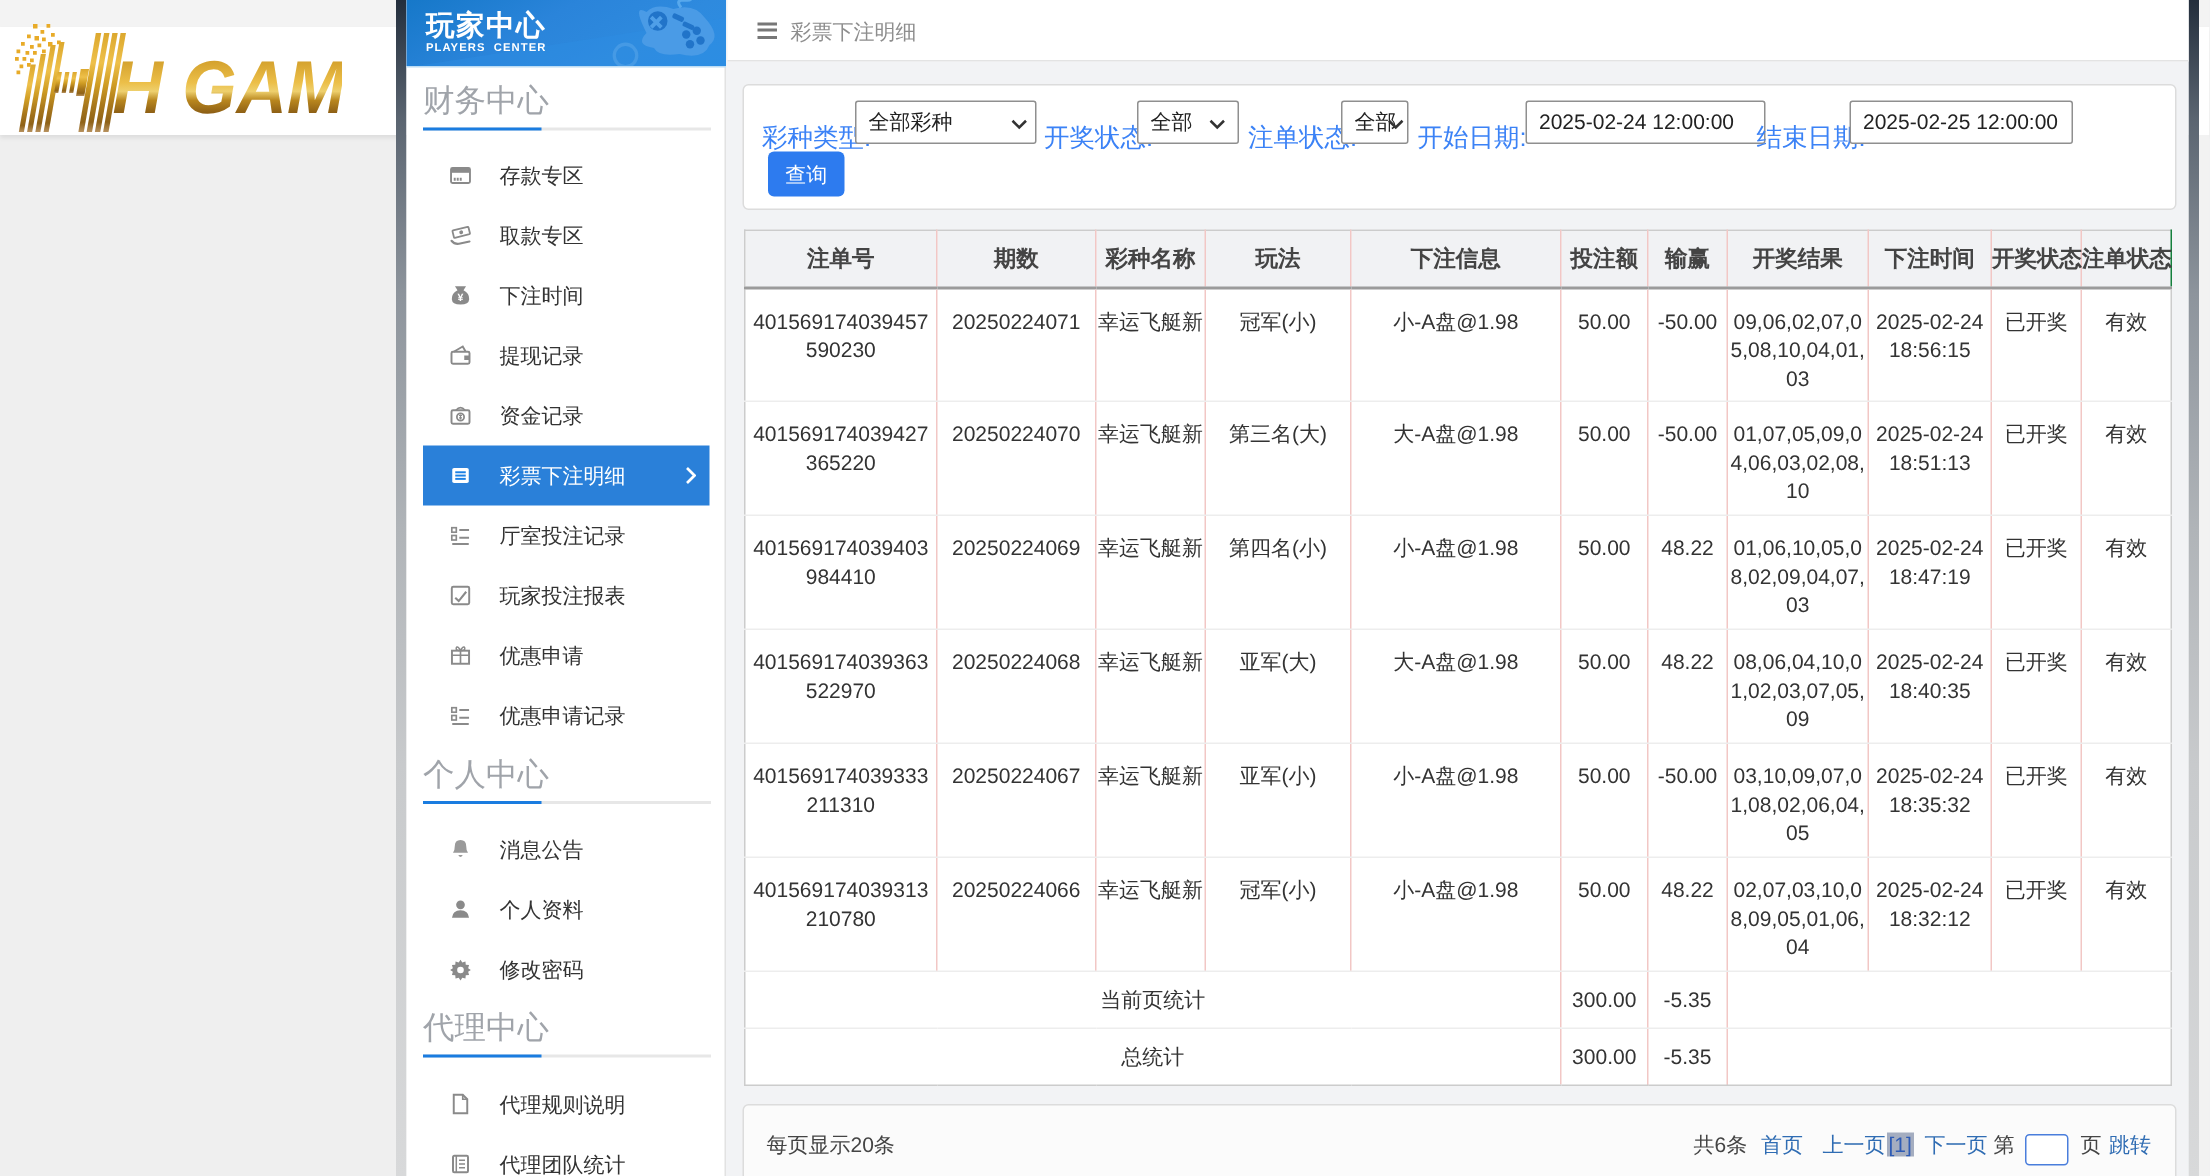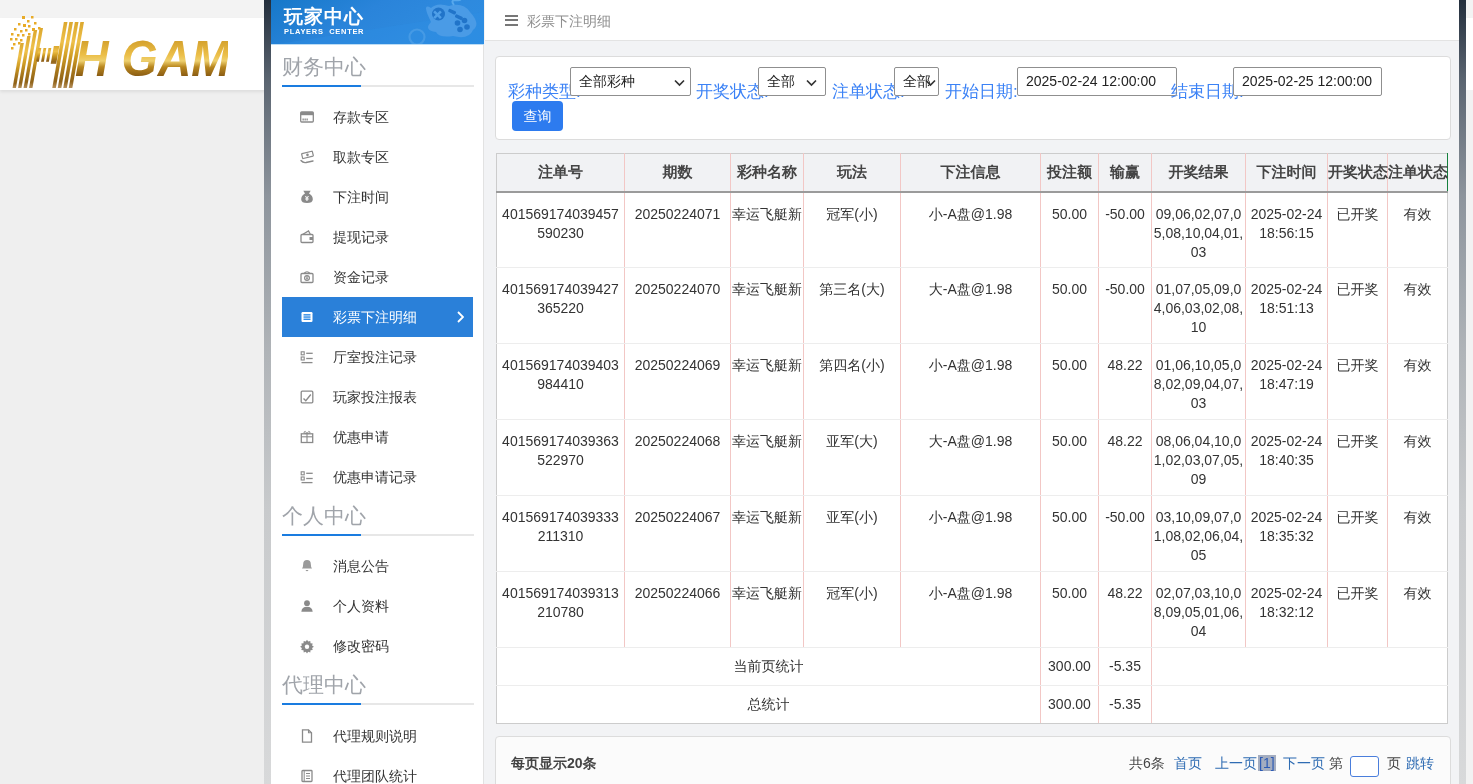--- a/index.html
+++ b/index.html
@@ -53,21 +53,21 @@
 table.grid tr.datarow td { vertical-align:top; padding:12px 2px 1px; }
 table.grid tr.datarow td.np { padding-left:0; padding-right:0; }
 table.grid tr.sumrow { height:38px; }
 table.grid tr.sumrow td { vertical-align:middle; border-left:none; border-right:none; }
 table.grid tr.sumrow td.b1 { border-left:1px solid #ccc; }
 table.grid tr.sumrow td.v { border-left:1px solid #f2c7c5; border-right:1px solid #f2c7c5; }
 table.grid tr.sumrow td.last { border-right:1px solid #ccc; }
 table.grid tr:last-child td { border-bottom:1px solid #ccc; }
 
 .pager { position:absolute; left:11px; top:736px; width:956px; height:56px; background:#fbfbfb; border:1px solid #dcdcdc; border-radius:4px; }
-.pager .lft { position:absolute; left:15px; top:18px; font-size:14px; color:#444;font-weight:bold; }
+.pager .lft { position:absolute; left:15px; top:18px; font-size:14px; color:#444; }
 .pager .pp { position:absolute; top:18px; font-size:14px; }
 .pager .lk { color:#2f6cb3; }
 .pager .cur { background:#a4adc0; color:#2d5bb5; padding:0 1px; }
 .pager .pbox { position:absolute; left:854px; top:19px; width:29px; height:21px; background:#fff; border:1px solid #4a7edc; border-radius:3px; }
 </style>
 </head>
 <body>
 <div class="band-top"></div>
 <div class="band-white"></div>
 <div class="logo">

